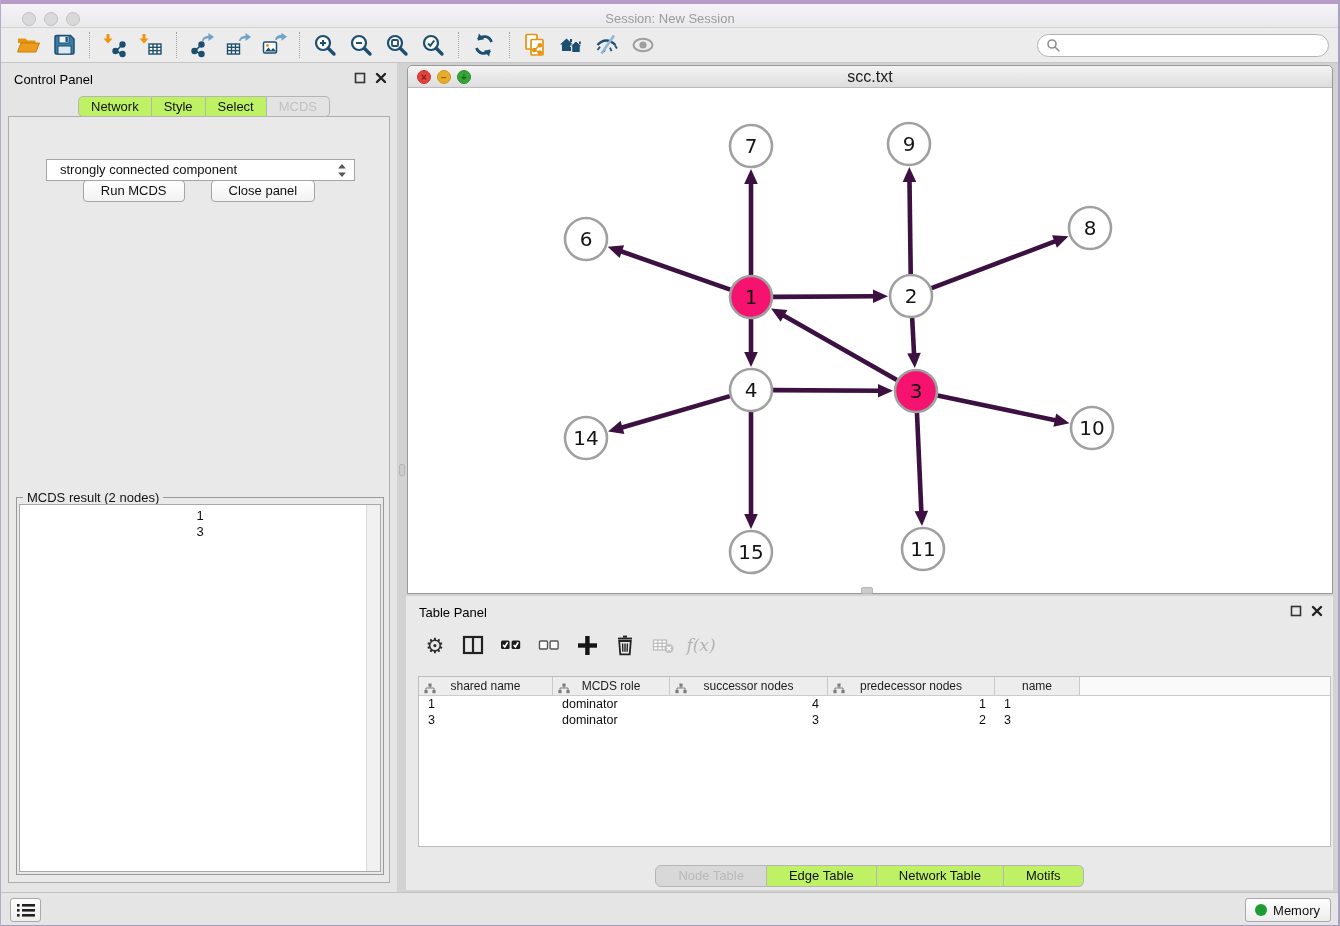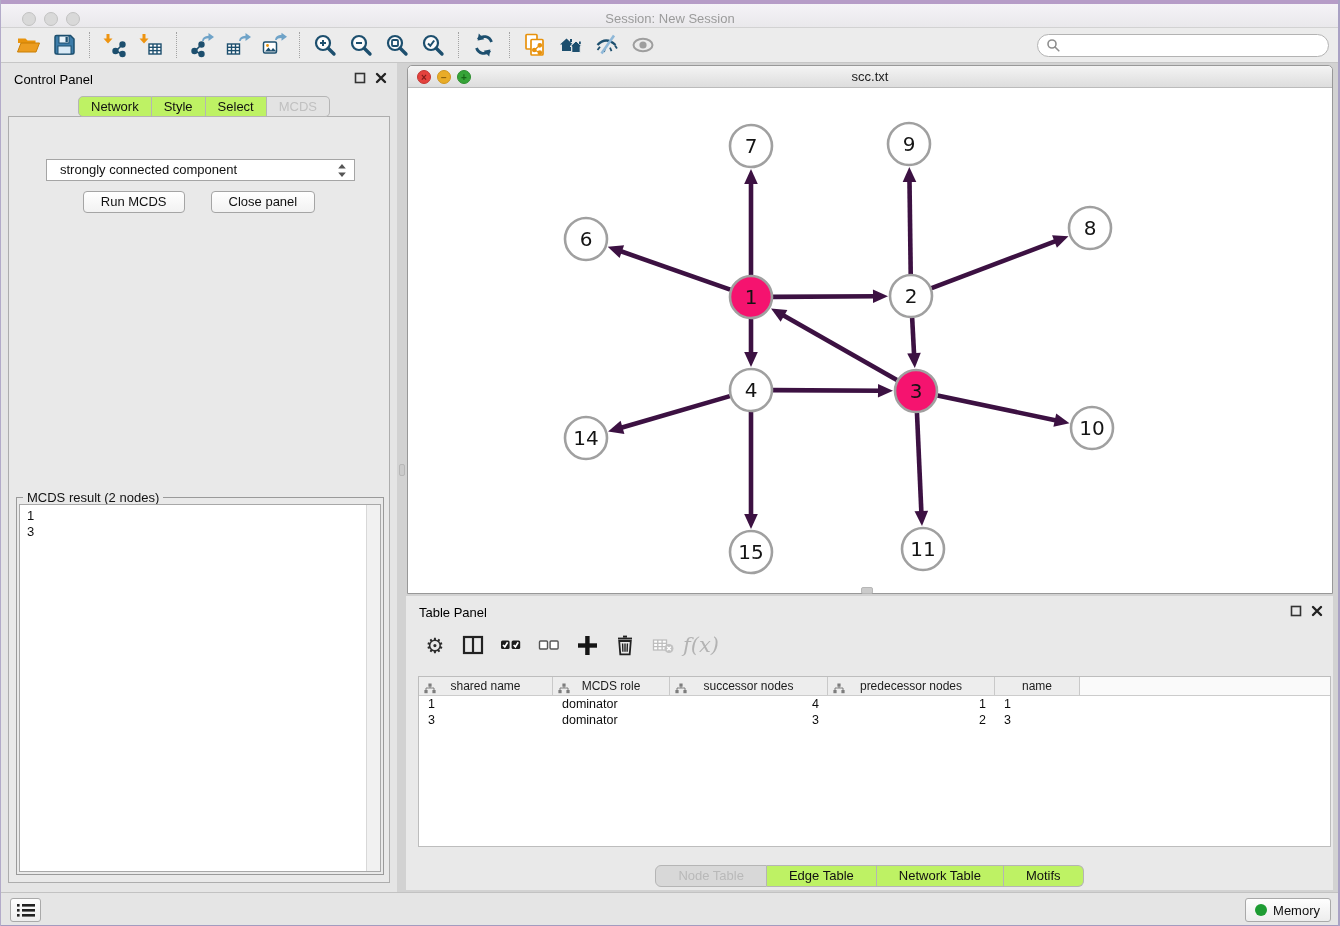--- a/index.html
+++ b/index.html
@@ -43,59 +43,59 @@
   .seg-tab:first-child { border-left: 1px solid #b5b5b5; border-radius: 5px 0 0 5px; }
   .seg-tab:last-child { border-radius: 0 5px 5px 0; }
   .seg-tab.dimmed { background: #e3e3e3; color: #c0c0c0; }
   .cp-body { position: absolute; left: 7px; top: 53px; width: 382px; height: 767px;
     background: #e9e9e9; border: 1px solid #adadad; }
   .opt-label { margin-top: 19px; text-align: center; font-size: 13px; color: #161616; }
   .combo { position: absolute; left: 37px; top: 42px; width: 309px; height: 22px; background: #fff;
     border: 1px solid #a5a5a5; border-radius: 0; font-size: 13px; line-height: 20px;
     padding-left: 13px; color: #111; }
   .combo svg { position: absolute; right: 7px; top: 3px; }
-  .btn-row { position: absolute; top: 74px; left: 0; width: 100%; display: flex; justify-content: center; gap: 26px; }
+  .btn-row { position: absolute; top: 63px; left: 0; width: 100%; display: flex; justify-content: center; gap: 26px; }
   .push-btn { height: 22px; padding: 0 17px; background: linear-gradient(#ffffff,#f2f2f2);
     border: 1px solid #a5a5a5; border-radius: 4px; font-size: 13px; color: #111; line-height: 20px; }
-  .result-group { position: absolute; left: 7px; right: 5px; top: 380px; bottom: 7px; border: 1px solid #9a9a9a; }
+  .result-group { position: absolute; left: 7px; right: 5px; top: 380px; bottom: 7px; border: 1px solid #9a9a9a; text-align: center; }
   .result-legend { position: absolute; top: -8px; left: 6px; background: #e9e9e9; padding: 0 4px;
     font-size: 13px; color: #111; }
   .result-area { position: absolute; left: 2px; right: 2px; top: 6px; bottom: 2px; background: #fff;
     border: 1px solid #a8a8a8; }
   .result-scroll { position: absolute; top: 0; right: 0; width: 14px; height: 100%; background: #f1f1f1;
     border-left: 1px solid #d8d8d8; }
   .result-lines { padding: 3px 7px; font-size: 13px; line-height: 16px; color: #111; }
 
   
   .network-frame { position: absolute; left: 407px; top: 65px; width: 926px; height: 529px;
     background: #fff; border: 1px solid #989898; border-radius: 5px 5px 0 0; }
   .nf-titlebar { height: 22px; background: linear-gradient(#f4f4f4,#dddddd);
     border-bottom: 1px solid #bbbbbb; border-radius: 5px 5px 0 0; position: relative; }
   .nf-buttons { position: absolute; left: 9px; top: 4px; display: flex; gap: 6px; }
   .nf-btn { width: 14px; height: 14px; border-radius: 50%; font-size: 10px; font-weight: bold;
     text-align: center; line-height: 13px; color: rgba(60,0,0,.6); }
   .nf-btn.red { background: #e4423d; border: 1px solid #c23632; }
   .nf-btn.yellow { background: #e9ac27; border: 1px solid #cf9620; color: rgba(90,60,0,.65); }
   .nf-btn.green { background: #36a438; border: 1px solid #2d8d2f; color: rgba(0,60,0,.6); }
-  .nf-title { text-align: center; font-size: 13px; line-height: 21px; color: #1c1c1c; }
+  .nf-title { text-align: center; font-size: 16px; line-height: 21px; color: #1c1c1c; }
   .nf-canvas { position: relative; width: 924px; height: 505px; background: #fff; }
   .nf-canvas svg { position: absolute; inset: 0; }
 
   
   .divider-dot-h { position: absolute; left: 861px; top: 587px; width: 12px; height: 7px;
     background: #cbcbcb; border: 1px solid #b7b7b7; border-radius: 2px; z-index: 5; }
   .divider-dot-v { position: absolute; left: 399px; top: 464px; width: 6px; height: 12px;
     background: #cbcbcb; border: 1px solid #b7b7b7; border-radius: 2px; z-index: 5; }
 
   
   .table-panel { position: absolute; left: 406px; top: 596px; width: 927px; height: 294px; background: #e9e9e9; }
   .tp-toolbar { position: absolute; left: 16px; top: 30px; height: 38px; display: flex; align-items: center; gap: 12px; }
   .tp-icon { width: 26px; height: 26px; display: flex; align-items: center; justify-content: center; }
   .gear-glyph { font-size: 21px; color: #2d2d2d; line-height: 1; }
-  .fx-glyph { font-family: "DejaVu Serif", serif; font-style: italic; font-size: 21px; color: #b3b3b3; }
+  .fx-glyph { font-family: "DejaVu Serif", serif; font-style: italic; font-size: 17px; color: #b3b3b3; }
   .tp-table { position: absolute; left: 12px; top: 80px; width: 913px; height: 171px;
     background: #fff; border: 1px solid #bdbdbd; overflow: hidden; }
   .thead { display: flex; height: 19px; background: #ededed; border-bottom: 1px solid #cccccc; }
   .th { position: relative; border-right: 1px solid #c9c9c9; font-size: 12px; color: #1c1c1c;
     text-align: center; line-height: 18px; flex-shrink: 0; }
   .th .h-icon { position: absolute; left: 5px; top: 4px; }
   .th.filler { flex: 1; border-right: none; background: #fafafa; }
   .tr { display: flex; height: 16px; }
   .td { flex-shrink: 0; font-size: 12.5px; line-height: 16px; color: #0d0d0d; padding: 0 9px;
     white-space: nowrap; overflow: hidden; }

